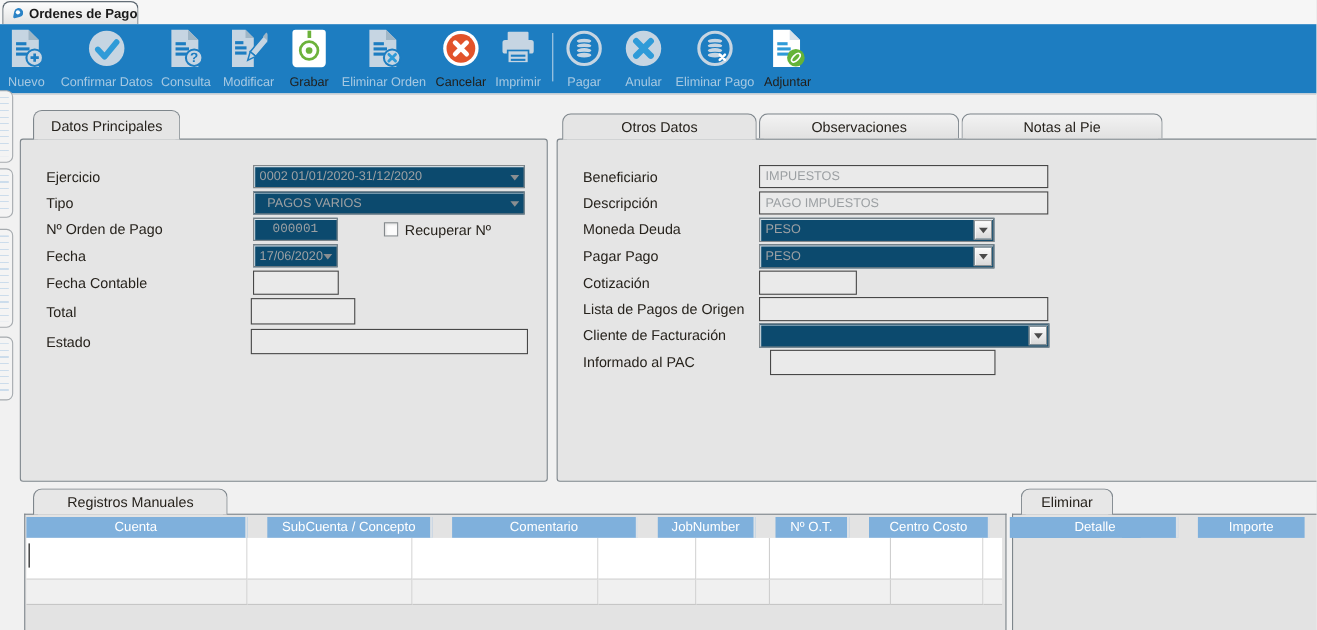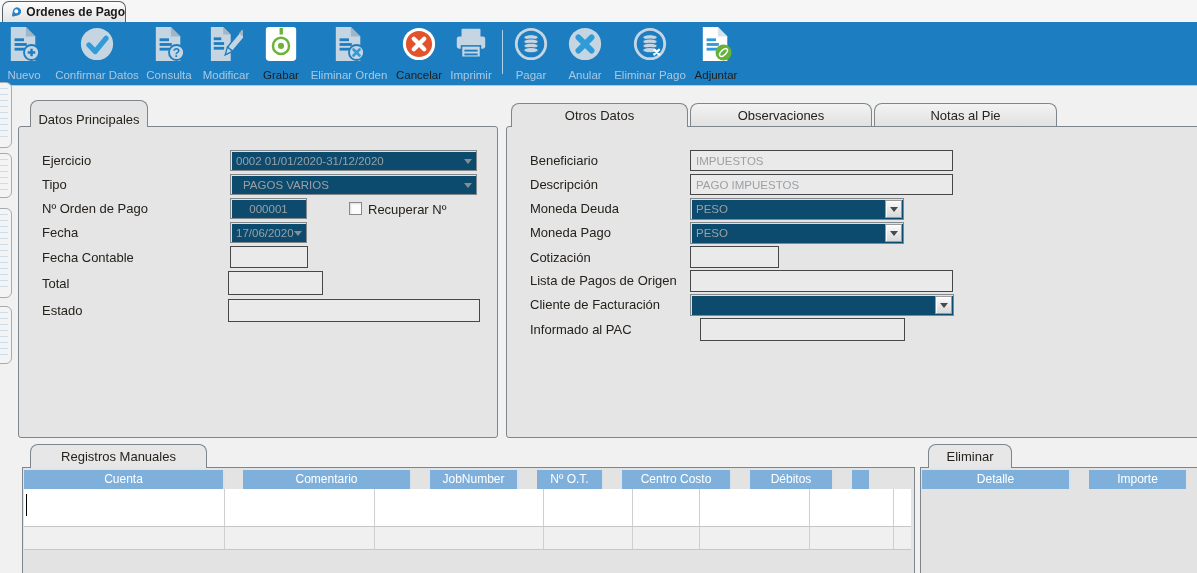--- a/index.html
+++ b/index.html
@@ -38,21 +38,21 @@
     border-radius:8px 8px 0 0;display:flex;align-items:center;justify-content:center;
     font-size:13px;color:#26221C;z-index:3;box-sizing:border-box;}
   .ptab.inactive{background:linear-gradient(#F3F3F3,#E1E1E1);z-index:1;}
 
   .flabel{position:absolute;font-size:13px;color:#26221C;white-space:nowrap;z-index:4;}
 
   .field{position:absolute;box-sizing:border-box;display:flex;align-items:center;
     font-size:11.5px;color:#9CA0A3;padding:0 5px;z-index:4;background:#EAEAEA;border:1px solid #474747;}
   .field.sunken{background:#0c4a6e;border:1px solid #83888B;
     box-shadow:inset 1px 1px 0 rgba(255,255,255,.85);}
-  .field.center{justify-content:center;}
+  .field.center{justify-content:center;font-family:Liberation Mono, monospace;}
   .arrow-flat{position:absolute;right:4px;top:50%;margin-top:-2px;width:0;height:0;
     border-left:4.5px solid transparent;border-right:4.5px solid transparent;border-top:5px solid #8A8E91;}
   .arrow-btn{position:absolute;right:1px;top:1px;bottom:1px;width:17px;
     background:linear-gradient(#FBFBFB,#D9D9D9);border:1px solid #9A9A9A;
     box-shadow:inset 1px 1px 0 #FFF;box-sizing:border-box;}
   .arrow-btn:after{content:"";position:absolute;left:50%;top:50%;margin:-2px 0 0 -4px;width:0;height:0;
     border-left:4px solid transparent;border-right:4px solid transparent;border-top:5px solid #4A4A4A;}
 
   .checkbox{position:absolute;width:13px;height:13px;background:#FCFCFC;border:1px solid #84898C;
     box-shadow:inset 1px 1px 2px rgba(0,0,0,.12);box-sizing:border-box;z-index:4;}
@@ -237,21 +237,21 @@
   <div class="stripbtn" style="left:-10px;top:153px;height:45px;">
       <div class="inner"></div>
     </div>
   <div class="stripbtn" style="left:-10px;top:208px;height:90px;">
       <div class="inner"></div>
     </div>
   <div class="stripbtn" style="left:-10px;top:306px;height:58px;">
       <div class="inner"></div>
     </div>
 
-  <div class="ptab" style="left:30px;top:100px;width:118px;height:27px;align-items:flex-end;">
+  <div class="ptab" style="left:30px;top:100px;width:134px;height:27px;">
     <span>Datos Principales</span>
   </div>
   <div class="panel" style="left:18px;top:126px;width:480px;height:312px;"></div>
 
   <div class="flabel" style="left:42px;top:153px;">Ejercicio</div>
   <div class="field sunken" style="left:230px;top:150px;width:247px;height:21px;">
     <span>0002 01/01/2020-31/12/2020</span>
     <span class="arrow-flat"></span>
   </div>
 
@@ -309,21 +309,21 @@
   <div class="field" style="left:690px;top:174px;width:263px;height:21px;">
     <span>PAGO IMPUESTOS</span>
   </div>
 
   <div class="flabel" style="left:530px;top:201px;">Moneda Deuda</div>
   <div class="field sunken" style="left:690px;top:198px;width:214px;height:22px;">
     <span>PESO</span>
     <span class="arrow-btn"></span>
   </div>
 
-  <div class="flabel" style="left:530px;top:225px;">Moneda Pago</div>
+  <div class="flabel" style="left:530px;top:225px;">Pagar Pago</div>
   <div class="field sunken" style="left:690px;top:222px;width:214px;height:22px;">
     <span>PESO</span>
     <span class="arrow-btn"></span>
   </div>
 
   <div class="flabel" style="left:530px;top:250px;">Cotización</div>
   <div class="field" style="left:690px;top:246px;width:89px;height:22px;">
     <span></span>
   </div>
 
@@ -343,20 +343,21 @@
     <span></span>
   </div>
 
   <div class="ptab" style="left:30px;top:444px;width:177px;height:24px;background:#E7E7E7;">
     <span>Registros Manuales</span>
   </div>
   <div class="panel" style="left:22px;top:467px;width:893px;height:107px;background:#E3E3E3;border-radius:0;border-bottom:none;"></div>
 
   <div class="ghead" style="left:24px;top:470px;">
     <div class="hc" style="width:201px;">Cuenta</div>
+    <div class="hc" style="width:150px;">SubCuenta / Concepto</div>
     <div class="hc" style="width:169px;">Comentario</div>
     <div class="hc" style="width:89px;">JobNumber</div>
     <div class="hc" style="width:67px;">Nº O.T.</div>
     <div class="hc" style="width:110px;">Centro Costo</div>
     <div class="hc" style="width:84px;">Débitos</div>
     <div class="hc" style="width:17px;"></div>
   </div>
 
   <div class="grow r1" style="left:24px;top:489px;height:38px;">
     <div class="c" style="width:201px;"></div>

